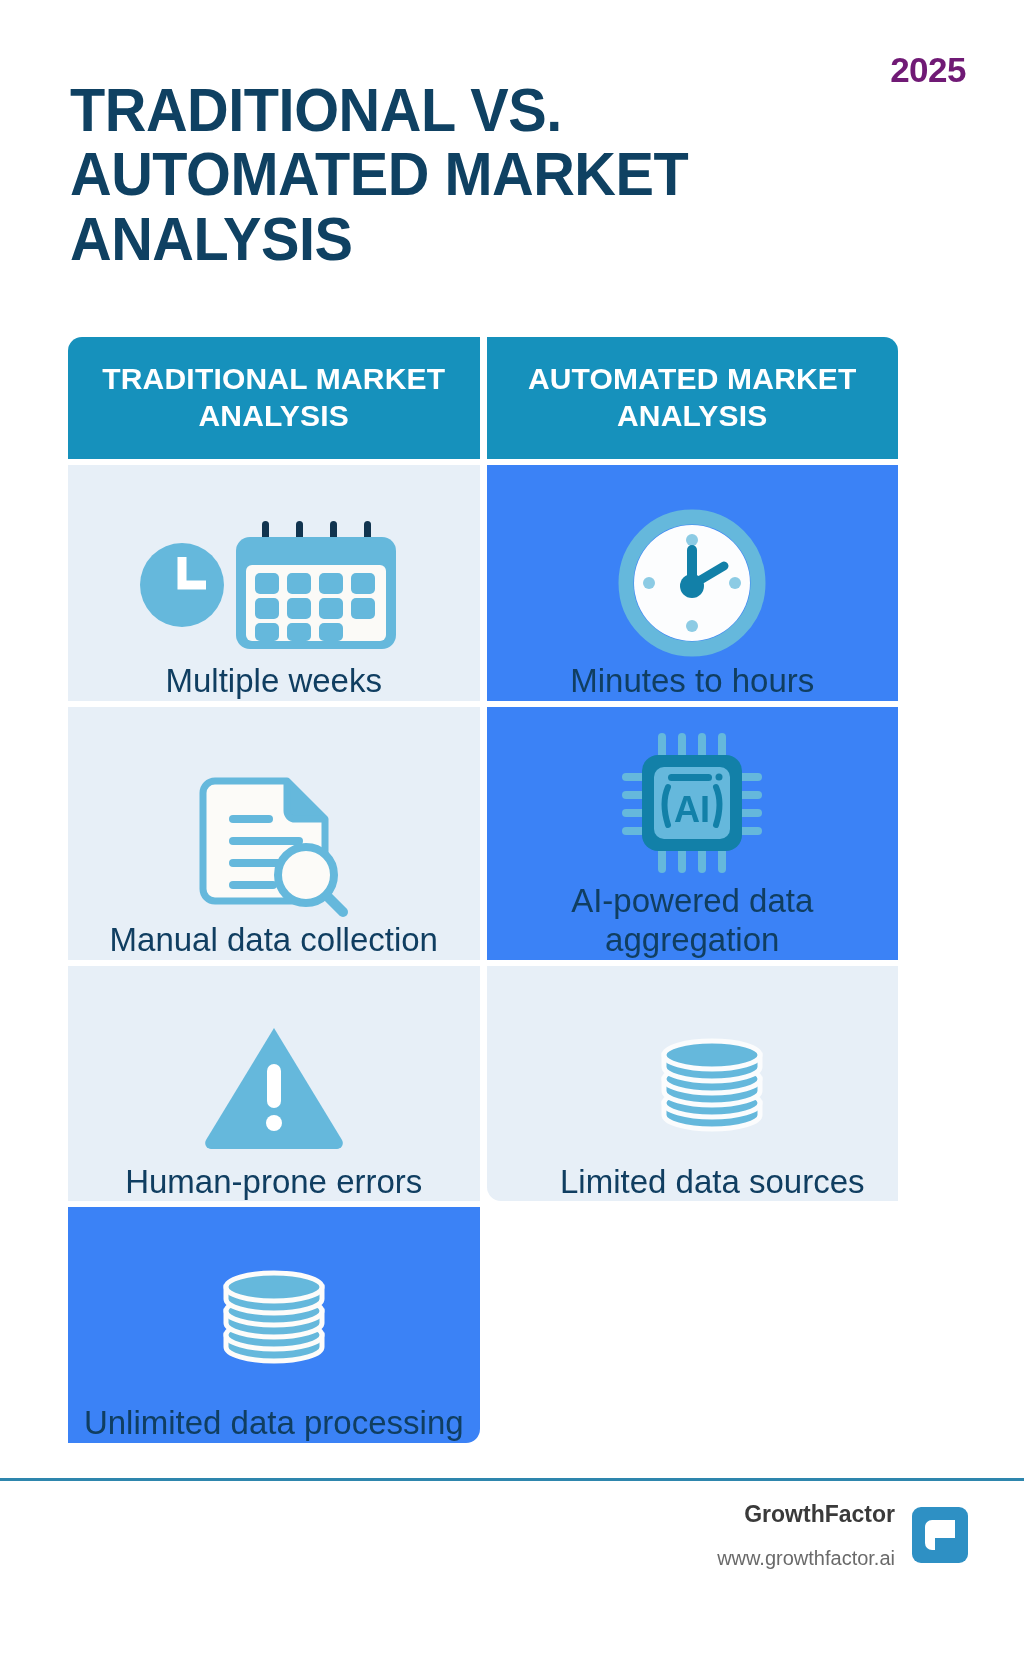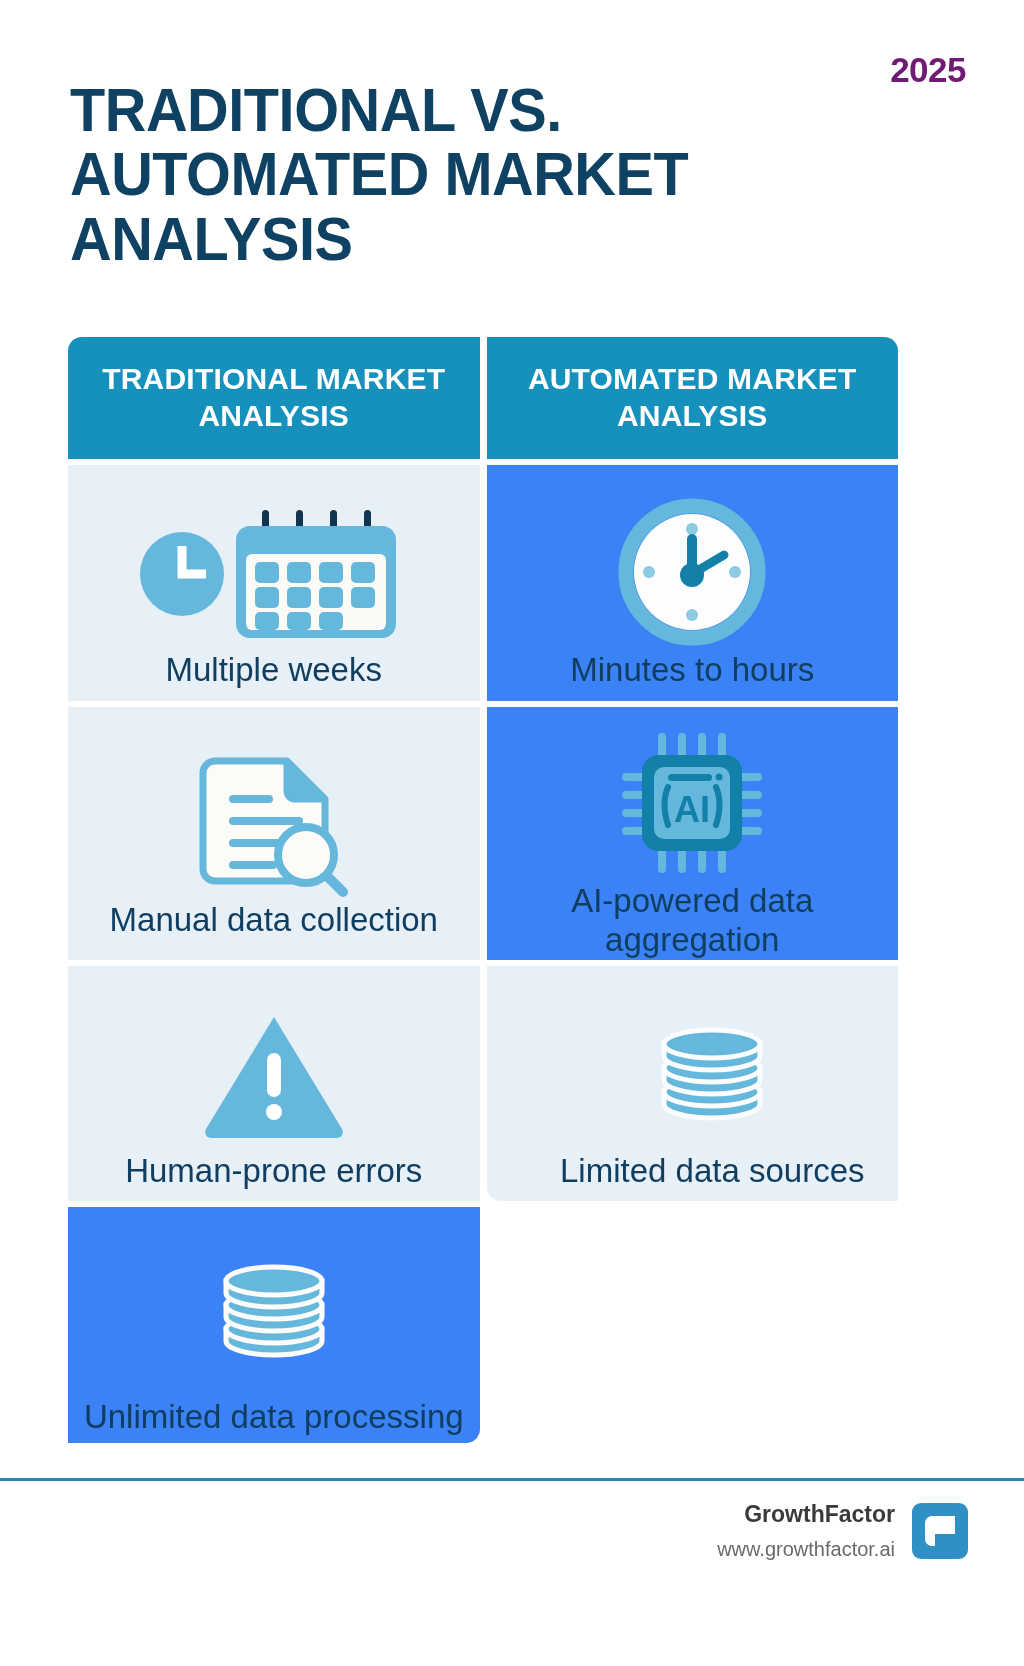--- a/index.html
+++ b/index.html
@@ -72,21 +72,21 @@
     letter-spacing: 0.2px;
     text-transform: uppercase;
   }
   .hcell.left  { border-radius: 14px 0 0 0; }
   .hcell.right { border-radius: 0 14px 0 0; }
 
   .cell {
     display: flex;
     flex-direction: column;
     align-items: center;
-    justify-content: center;
+    justify-content: flex-end;
     padding-top: 22px;
     position: relative;
   }
   .cell.left  { background: #E7EFF7; }
   .cell.right { background: #3b82f6; }
 
   .cell.left.last  { border-radius: 0 0 0 14px; padding-left: 40px; }
   .cell.right.last { border-radius: 0 0 14px 0; gap: 9px; }
 
   .icon-wrap {
@@ -130,21 +130,21 @@
     font-size: 23px;
     font-weight: 700;
     color: #3A3A3A;
     line-height: 1.25;
   }
   .brand-url {
     font-size: 20px;
     font-weight: 400;
     color: #6A6A6A;
     line-height: 1.3;
-    margin-top: 7px;
+    margin-top: 16px;
   }
   .logo-mark { width: 56px; height: 56px; display: block; }
 </style>
 </head>
 <body>
 
 <div class="page">
 
   <div class="year">2025</div>
   <h1 class="title">TRADITIONAL VS. AUTOMATED MARKET ANALYSIS</h1>

